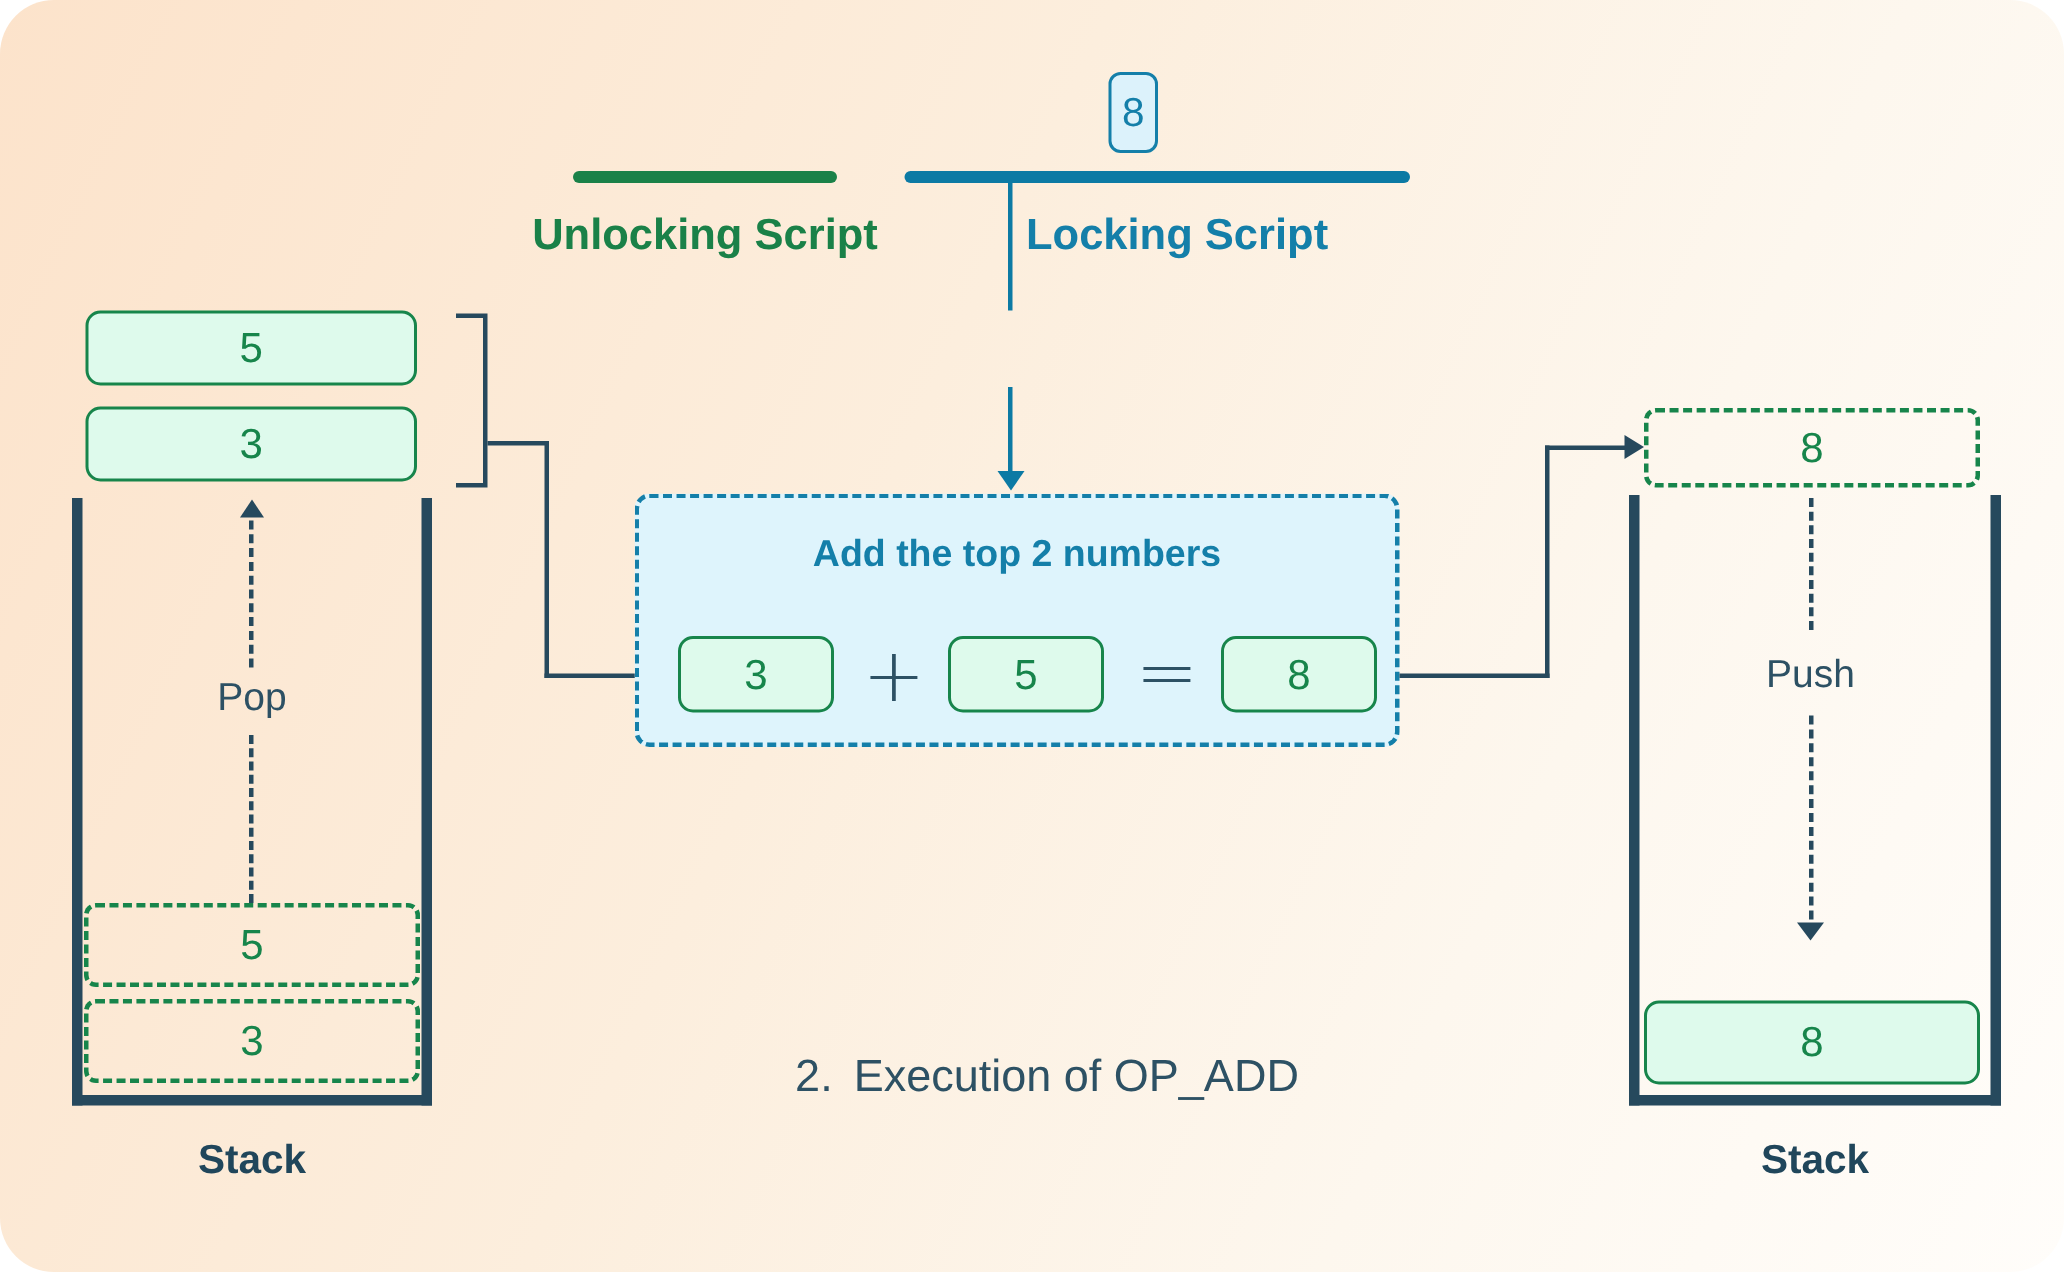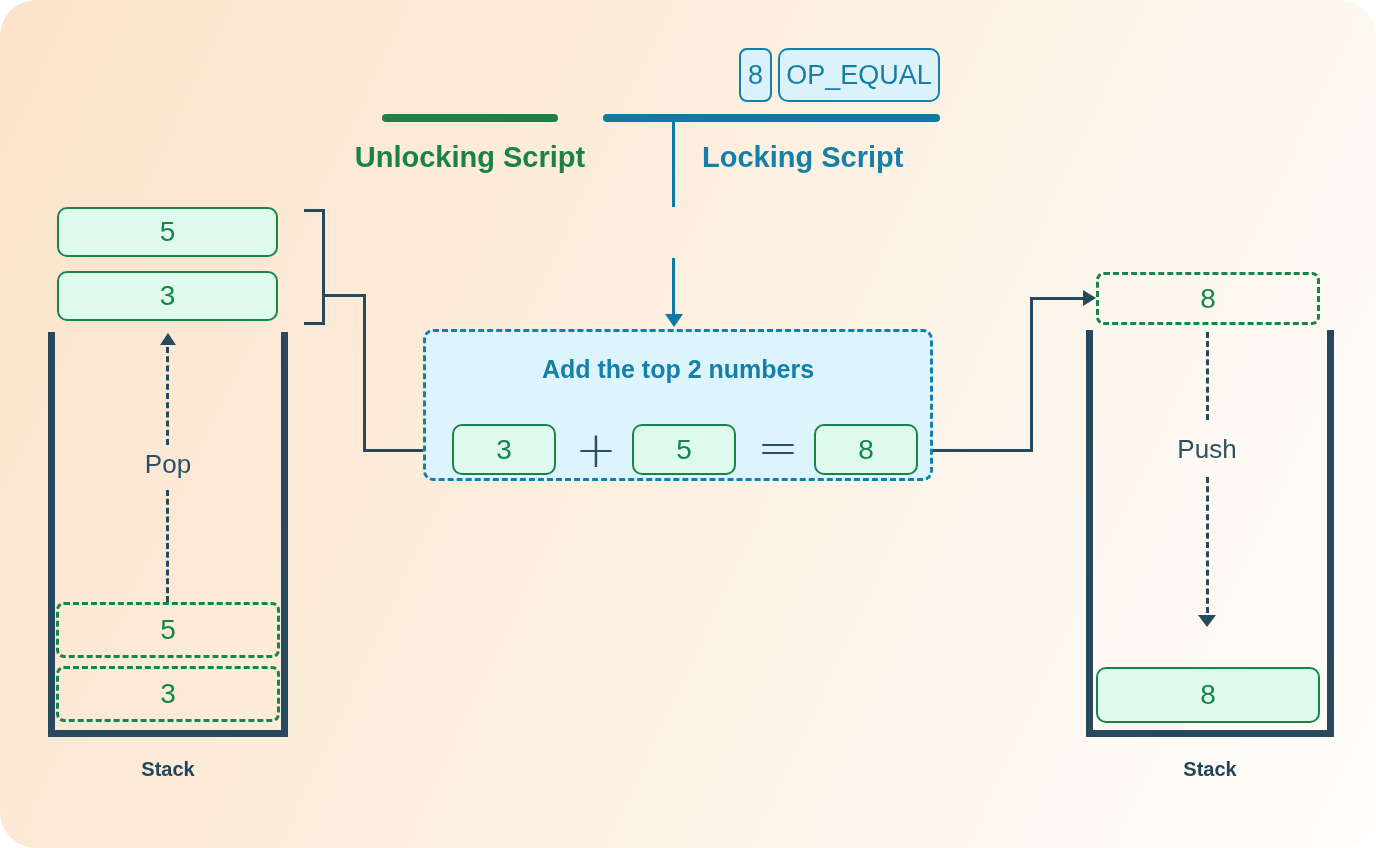--- a/index.html
+++ b/index.html
@@ -8,21 +8,21 @@
     background:linear-gradient(115deg,var(--bg_start) 0%,#fceedd 42%,#fdf7ee 72%,var(--bg_end) 100%);
   }
   .abs{position:absolute;box-sizing:border-box;}
   
   .bar{height:8px;border-radius:4px;}
   .bar-green{background:var(--green_bar);}
   .bar-blue{background:var(--blue_deep);}
   
   .script-label{font-weight:bold;font-size:29px;white-space:nowrap;}
   .lbl-green{color:var(--green_bar);}
-  .lbl-blue{color:var(--blue);margin-left:18px;}
+  .lbl-blue{color:var(--blue);}
   
   .blue-box{background:var(--blue_fill);border:2.5px solid var(--blue);border-radius:10px;
     color:var(--blue);font-size:27px;display:flex;align-items:center;justify-content:center;white-space:nowrap;}
   
   .mint-box{background:var(--green_fill);border:2.5px solid var(--green);border-radius:10px;
     color:var(--green);font-size:28px;display:flex;align-items:center;justify-content:center;}
   .dash-box{background:transparent;border:3px dashed var(--green);border-radius:8px;
     color:var(--green);font-size:28px;display:flex;align-items:center;justify-content:center;}
   
   .tline{background:var(--teal);}
@@ -33,37 +33,36 @@
   .arr-down-blue{width:0;height:0;border-left:9px solid transparent;border-right:9px solid transparent;border-top:13px solid var(--blue_deep);}
   .arr-up-teal{width:0;height:0;border-left:8px solid transparent;border-right:8px solid transparent;border-bottom:12px solid var(--teal);}
   .arr-down-teal{width:0;height:0;border-left:9px solid transparent;border-right:9px solid transparent;border-top:12px solid var(--teal);}
   .arr-right-teal{width:0;height:0;border-top:8px solid transparent;border-bottom:8px solid transparent;border-left:13px solid var(--teal);}
   
   .center-box{background:var(--blue_fill2);border:3px dashed var(--blue);border-radius:10px;}
   .center-title{color:var(--blue);font-weight:bold;font-size:25px;text-align:center;white-space:nowrap;}
   .op-sym{color:var(--text_dark);font-size:50px;font-weight:300;text-align:center;line-height:56px;font-family:"DejaVu Sans",sans-serif;}
   
   .pp-label{color:var(--text_dark);font-size:26px;text-align:center;}
-  .stack-label{color:var(--stack_label);font-weight:bold;font-size:20px;text-align:center;}
+  .stack-label{color:var(--stack_label);font-weight:bold;font-size:27px;text-align:center;}
   .caption{color:var(--text_dark);font-size:30px;text-align:center;white-space:nowrap;}
   .caption .num{margin-right:14px;}
 </style>
 </head>
 <body>
 
 <div class="canvas">
 
   <div class="abs bar bar-green" style="left:382px;top:114px;width:176px;"></div>
   <div class="abs script-label lbl-green" style="left:352px;top:141px;width:236px;text-align:center;">Unlocking Script</div>
 
   <div class="abs bar bar-blue" style="left:603px;top:114px;width:337px;"></div>
   <div class="abs script-label lbl-blue" style="left:684px;top:141px;">Locking Script</div>
 
   <div class="abs blue-box" style="left:739px;top:48px;width:33px;height:54px;border-radius:8px;">8</div>
-  <div class="abs blue-box" style="left:778px;top:48px;width:162px;height:54px;">OP_EQUAL</div>
 
   <div class="abs bline" style="left:672px;top:122px;width:3px;height:85px;"></div>
   <div class="abs bline" style="left:672px;top:258px;width:3px;height:57px;"></div>
   <div class="abs arr-down-blue" style="left:665px;top:314px;"></div>
 
   <div class="abs mint-box" style="left:57px;top:207px;width:221px;height:50px;">5</div>
   <div class="abs mint-box" style="left:57px;top:271px;width:221px;height:50px;">3</div>
 
   <div class="abs tline" style="left:322px;top:209px;width:3px;height:116px;"></div>
   <div class="abs tline" style="left:304px;top:209px;width:18px;height:3px;"></div>
@@ -80,21 +79,21 @@
   <div class="abs arr-up-teal" style="left:160px;top:333px;"></div>
   <div class="abs dotline" style="left:166px;top:347px;height:98px;"></div>
   <div class="abs pp-label" style="left:118px;top:449px;width:100px;">Pop</div>
   <div class="abs dotline" style="left:166px;top:490px;height:112px;"></div>
 
   <div class="abs dash-box" style="left:56px;top:602px;width:224px;height:56px;">5</div>
   <div class="abs dash-box" style="left:56px;top:666px;width:224px;height:56px;">3</div>
 
   <div class="abs stack-label" style="left:48px;top:758px;width:240px;">Stack</div>
 
-  <div class="abs center-box" style="left:423px;top:329px;width:510px;height:152px;">
+  <div class="abs center-box" style="left:423px;top:329px;width:510px;height:169px;">
     <div class="abs center-title" style="left:0;top:23px;width:504px;">Add the top 2 numbers</div>
     <div class="abs mint-box" style="left:26px;top:92px;width:104px;height:51px;">3</div>
     <div class="abs op-sym" style="left:140px;top:90px;width:60px;">+</div>
     <div class="abs mint-box" style="left:206px;top:92px;width:104px;height:51px;">5</div>
     <div class="abs op-sym" style="left:322px;top:88px;width:60px;">=</div>
     <div class="abs mint-box" style="left:388px;top:92px;width:104px;height:51px;">8</div>
   </div>
 
   <div class="abs tline" style="left:933px;top:449px;width:100px;height:3px;"></div>
   <div class="abs tline" style="left:1030px;top:297px;width:3px;height:155px;"></div>
@@ -109,14 +108,17 @@
 
   <div class="abs dotline" style="left:1206px;top:332px;height:88px;"></div>
   <div class="abs pp-label" style="left:1157px;top:434px;width:100px;">Push</div>
   <div class="abs dotline" style="left:1206px;top:477px;height:136px;"></div>
   <div class="abs arr-down-teal" style="left:1198px;top:615px;"></div>
 
   <div class="abs mint-box" style="left:1096px;top:667px;width:224px;height:56px;">8</div>
 
   <div class="abs stack-label" style="left:1086px;top:758px;width:248px;">Stack</div>
 
+  <div class="abs caption" style="left:478px;top:701px;width:440px;">
+    <span class="num">2.</span><span>Execution of OP_ADD</span>
+  </div>
 
 </div>
 
 </body></html>

